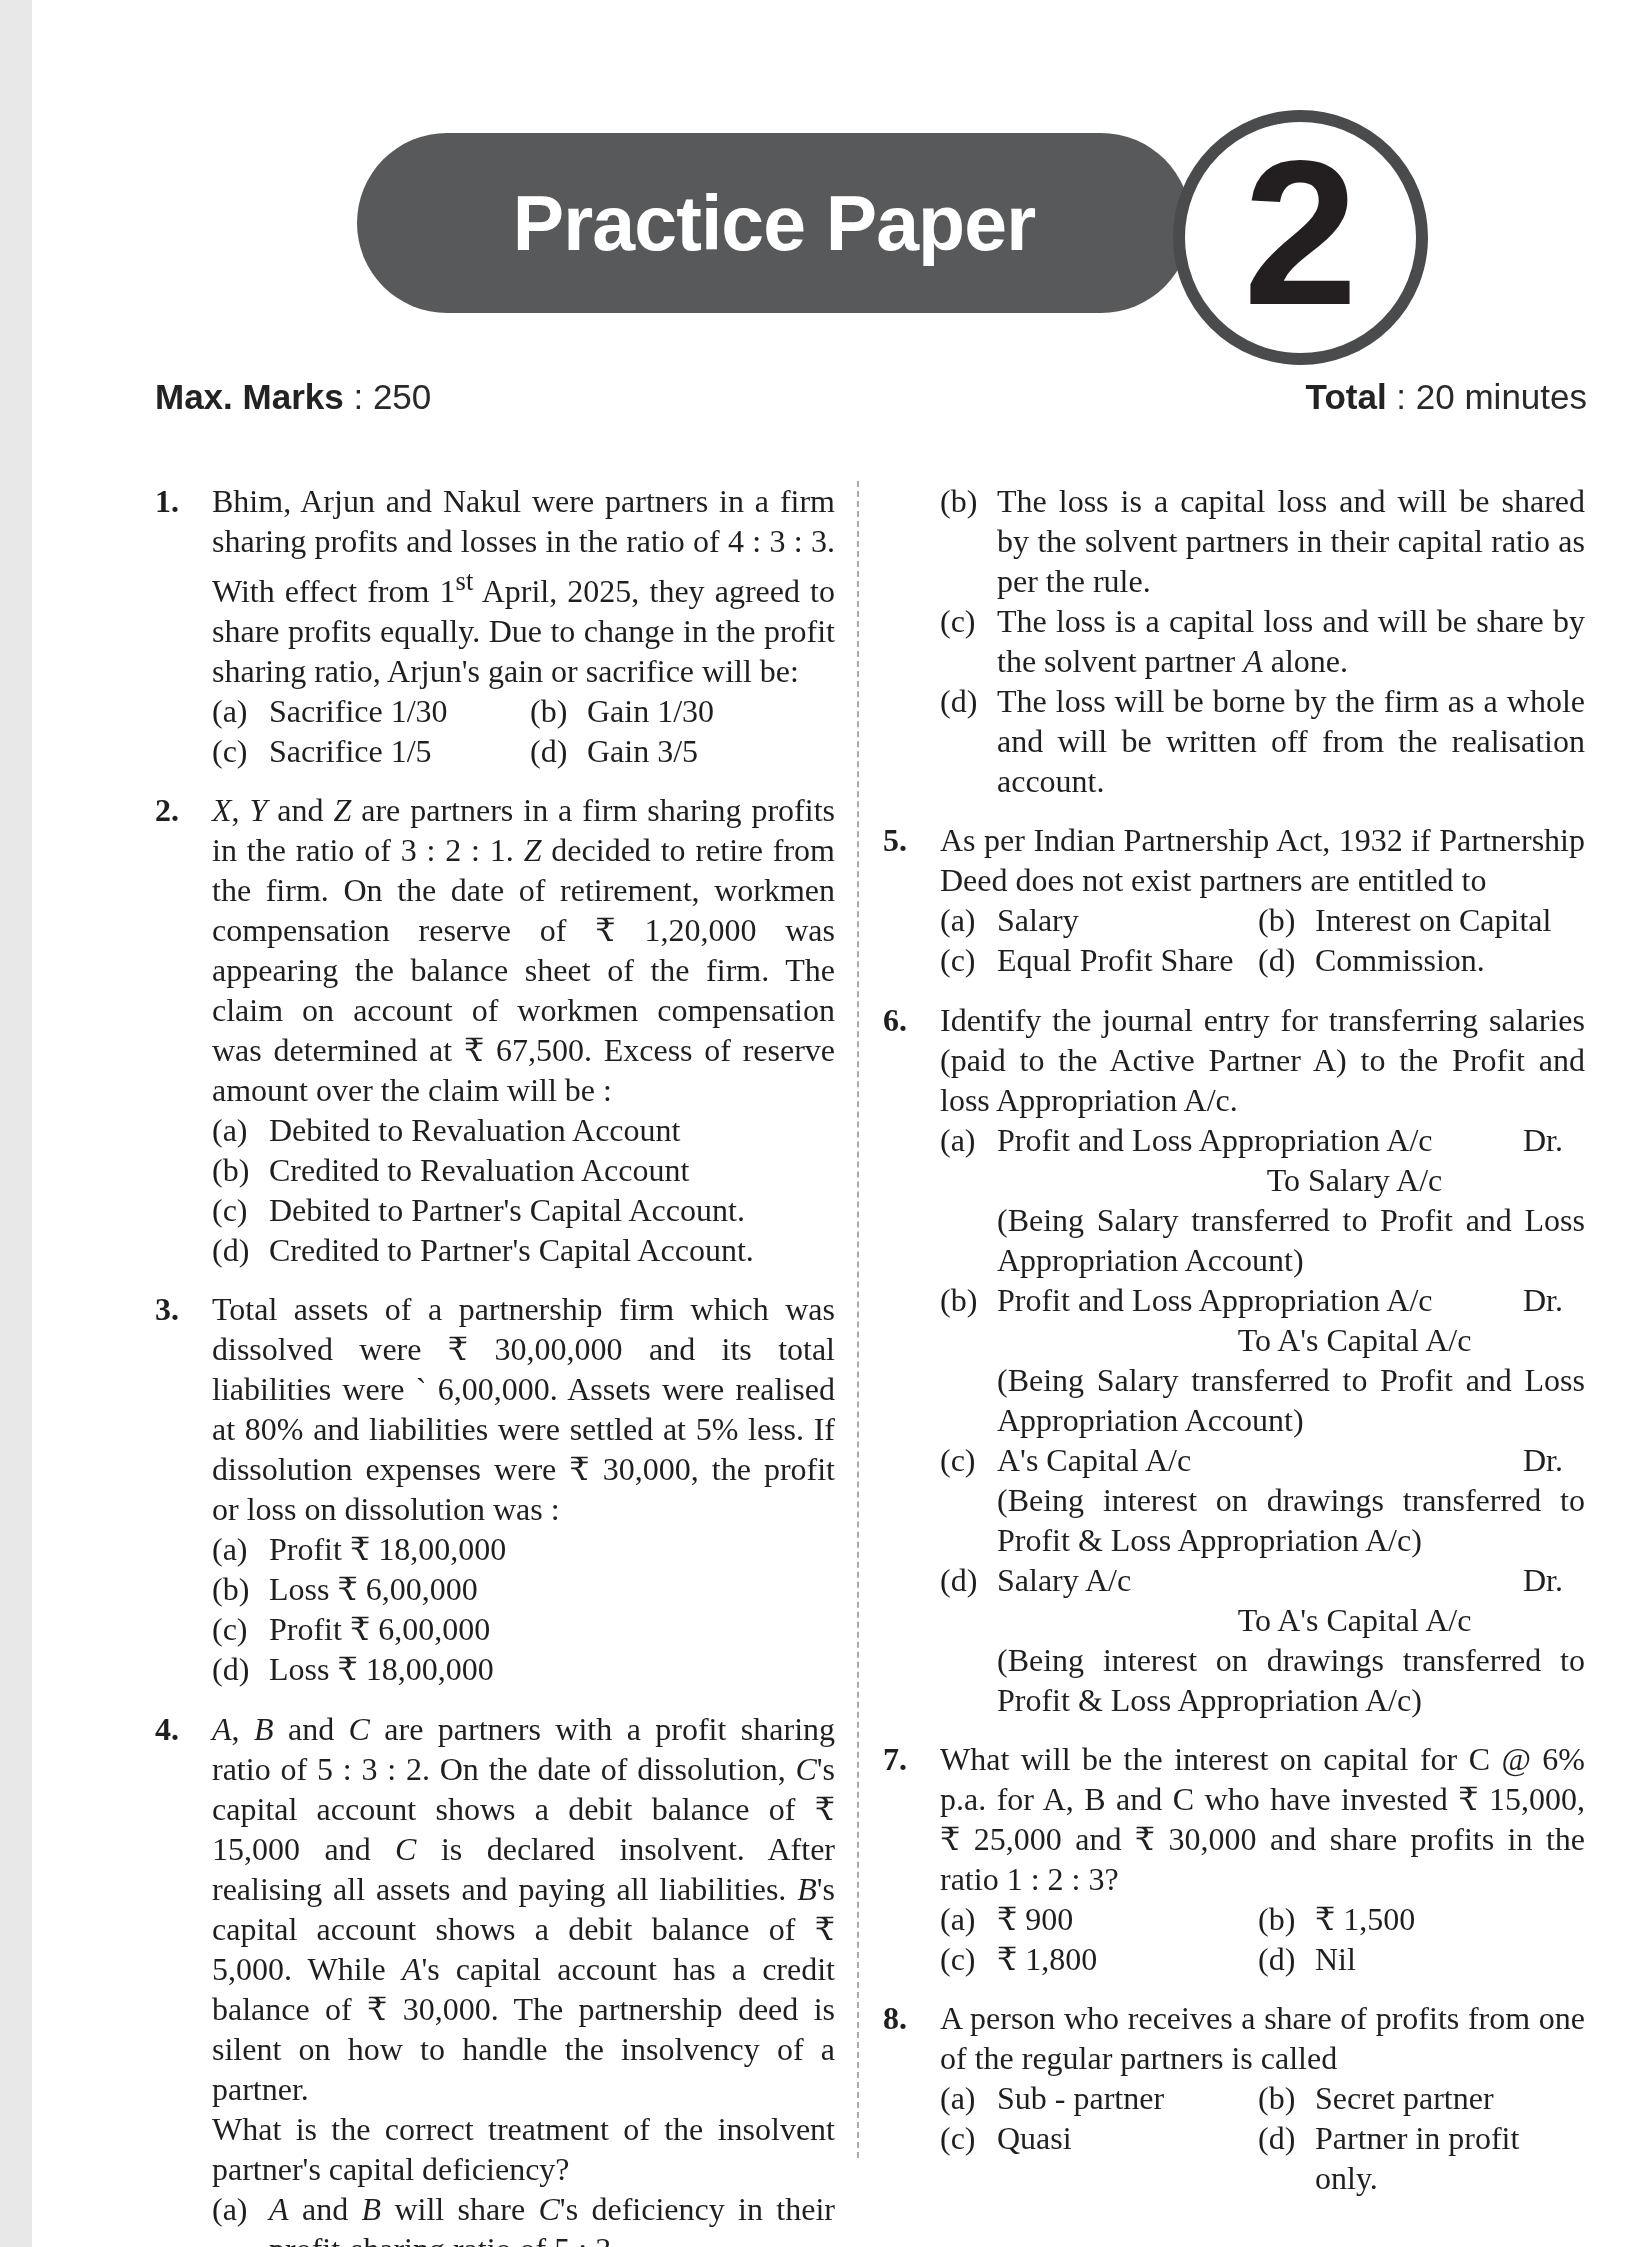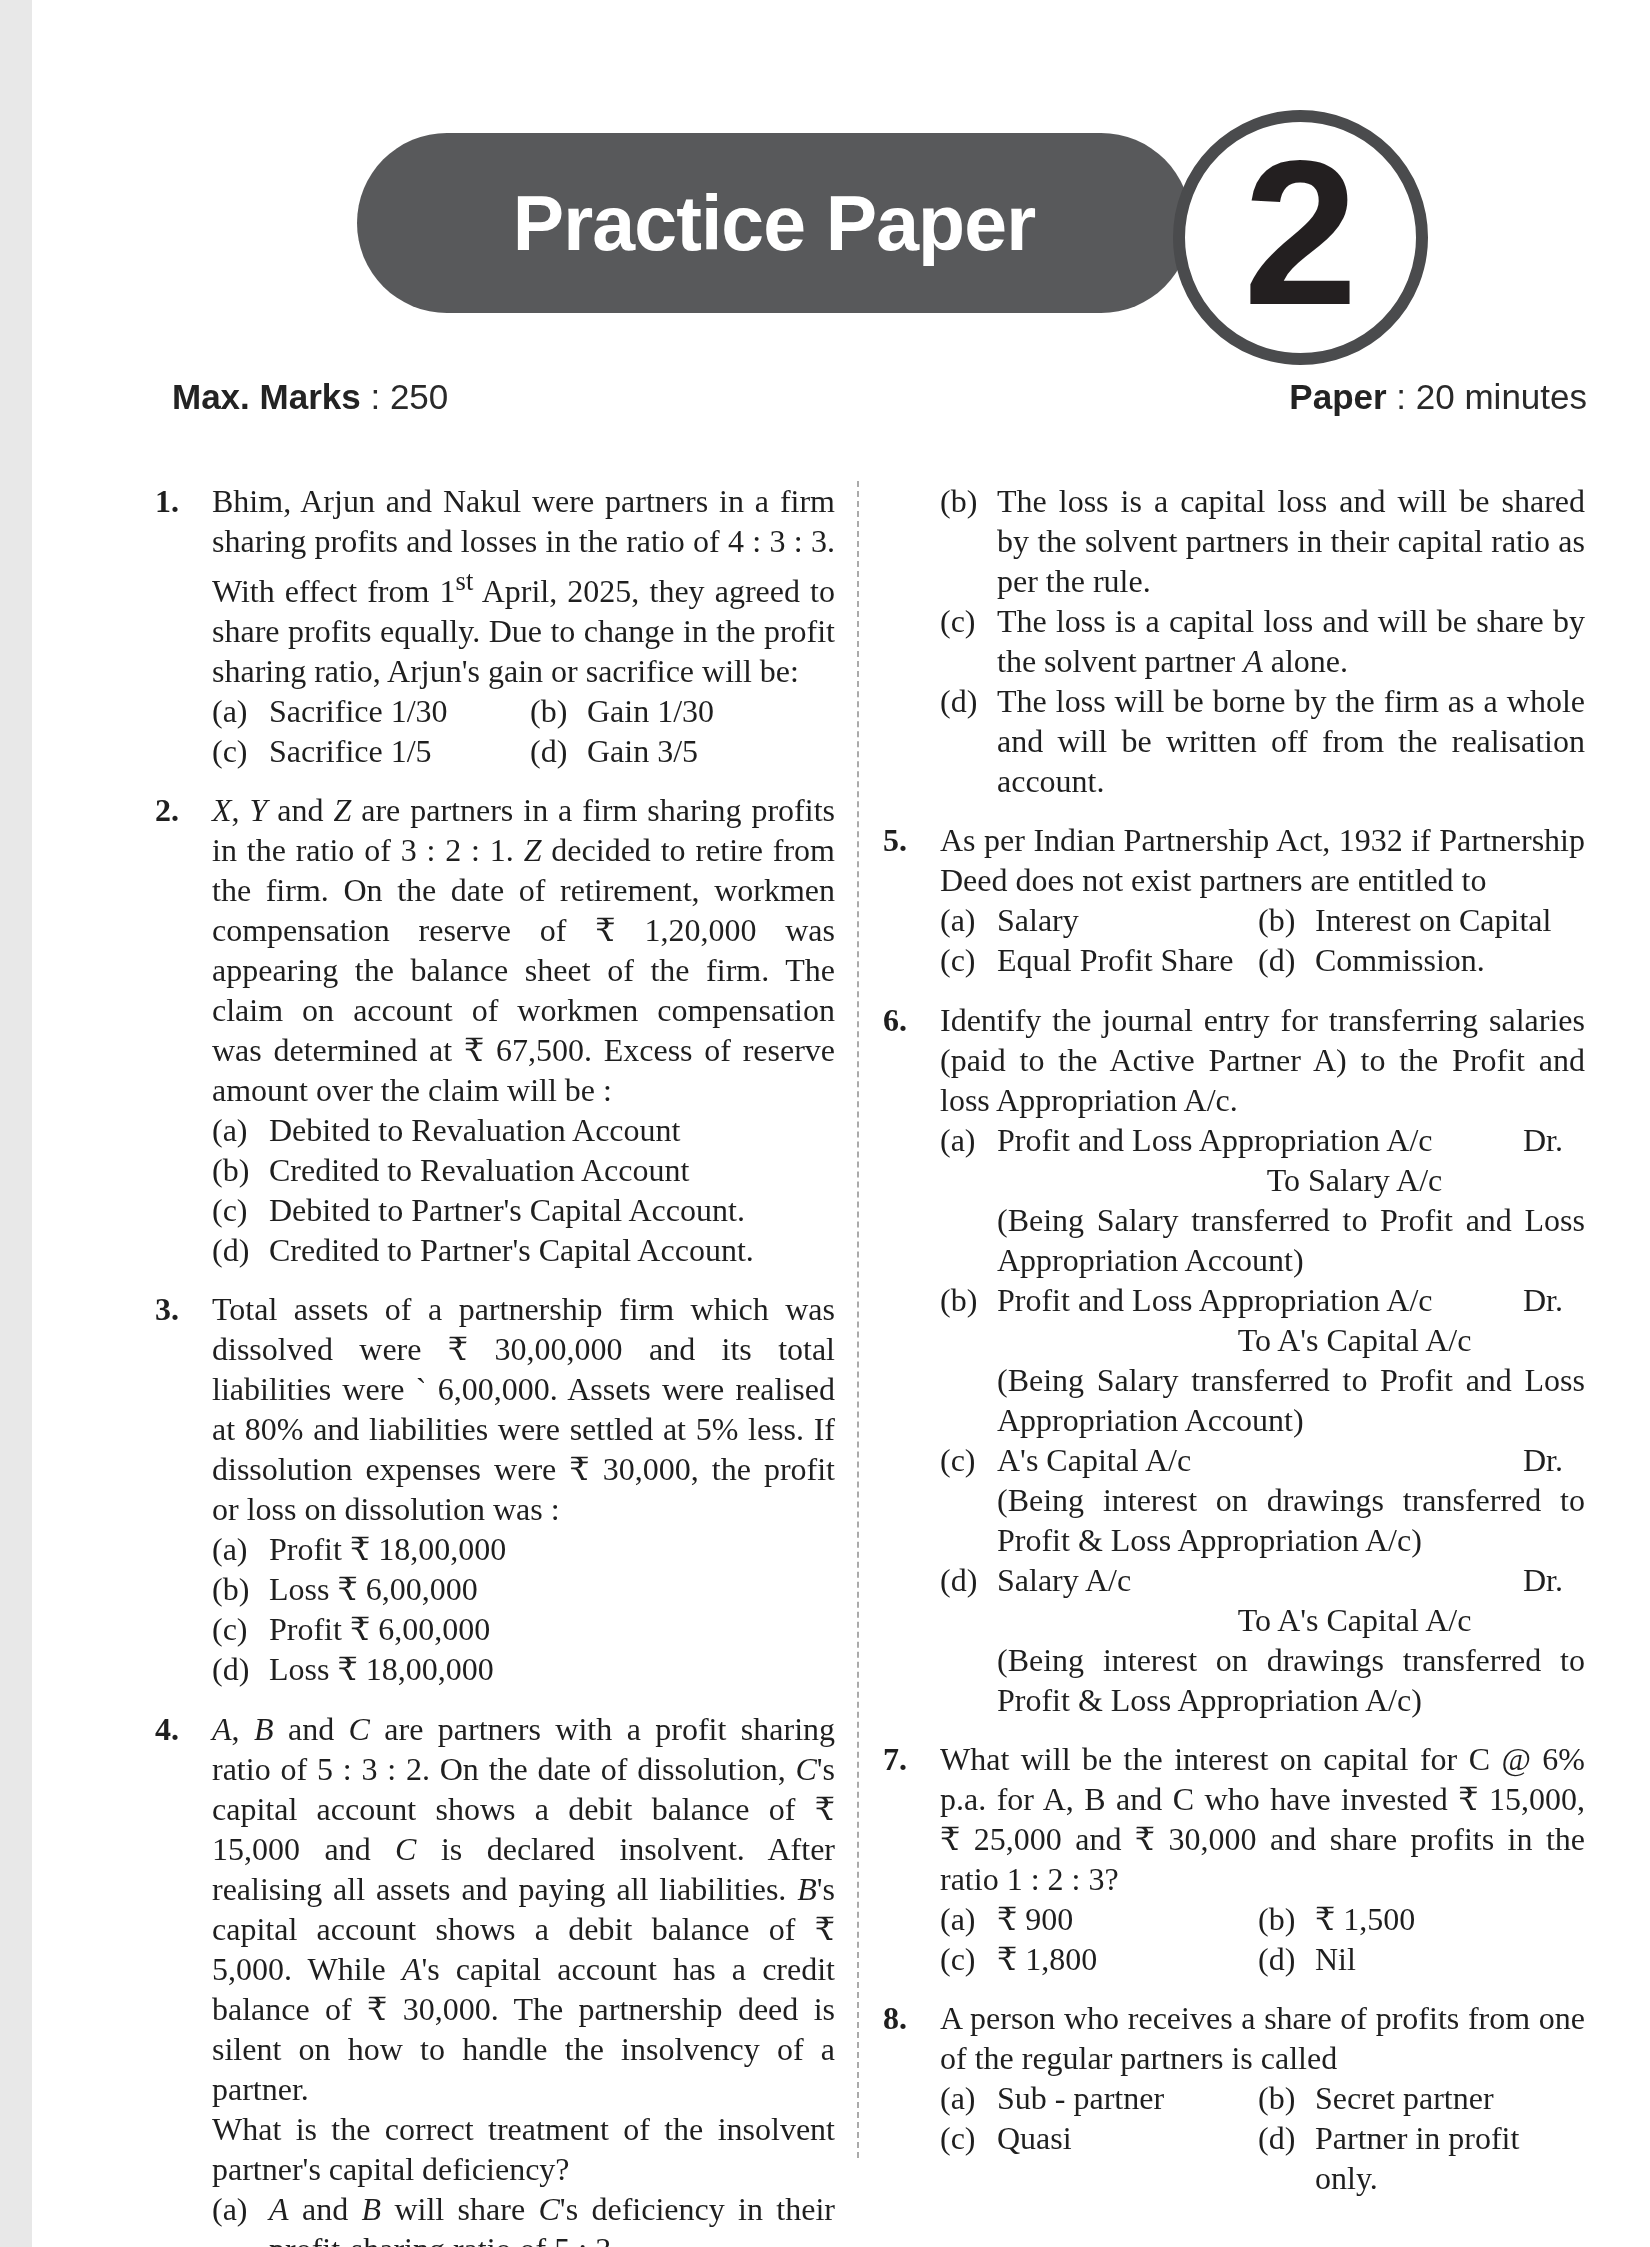--- a/index.html
+++ b/index.html
@@ -30,21 +30,21 @@
     border-radius:50%;background:#ffffff;
     display:flex;align-items:center;justify-content:center;
   }
   .num-circle-inner{
     font-family:"Liberation Sans","DejaVu Sans",sans-serif;
     font-weight:700;font-size:206px;line-height:1;
     transform:translateY(-5.3px);
   }
   
   .meta{
-    position:absolute;top:377px;left:140px;right:95px;
+    position:absolute;top:377px;left:123px;right:95px;
     display:flex;justify-content:space-between;
     font-family:"Liberation Sans","DejaVu Sans",sans-serif;
     font-size:35px;color:#2a2a2a;
   }
   .meta b{font-weight:700;color:#232323;}
   
   .columns{
     position:absolute;top:481px;left:123px;width:1431px;
     display:flex;align-items:flex-start;
     font-size:32px;line-height:40px;
@@ -94,21 +94,21 @@
   <div class="num-circle" style="border: 12.3px solid rgb(74, 75, 77);">
     <div class="num-circle-inner" style="color: rgb(35, 31, 32);">2</div>
   </div>
 
   <div class="meta">
     <div>
       <b>Max. Marks</b>
       <span>: 250</span>
     </div>
     <div>
-      <b>Paper</b>
+      <b>Total</b>
       <span>: 20 minutes</span>
     </div>
   </div>
 
   <div class="columns">
     <div class="col col-left" id="col-left">
         <div class="qblock">
           <div class="qnum">1.</div>
           <div class="qbody">
             <div class="qpara">Bhim, Arjun and Nakul were partners in a firm sharing profits and losses in the ratio of 4 : 3 : 3. With effect from 1<sup>st</sup> April, 2025, they agreed to share profits equally. Due to change in the profit sharing ratio, Arjun's gain or sacrifice will be:</div>

